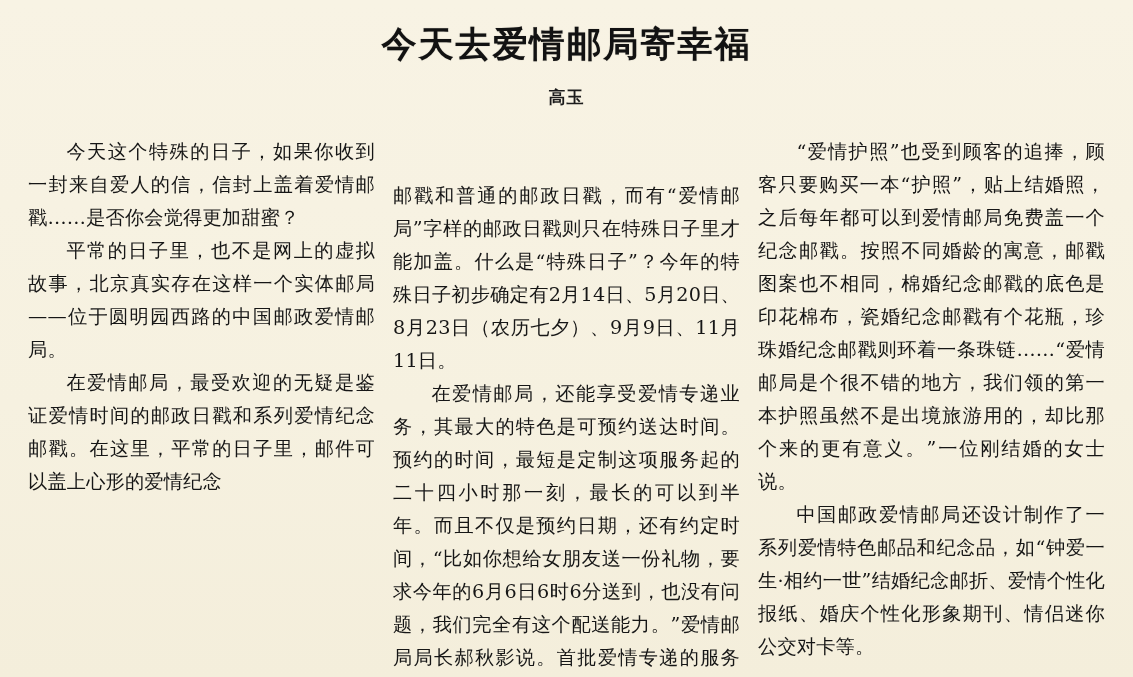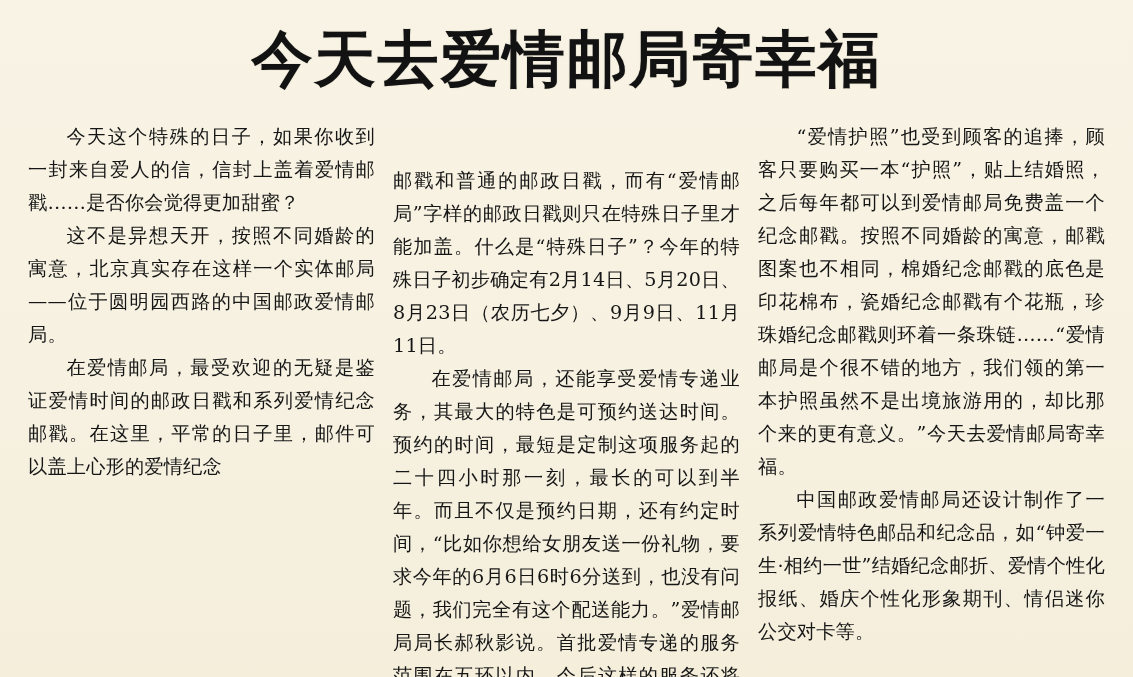--- a/index.html
+++ b/index.html
@@ -19,21 +19,21 @@
     width: 1133px;
     height: 677px;
     box-sizing: border-box;
     padding: 18px 28px 10px 28px;
     background: linear-gradient(180deg,#f8f3e4 0%, #f6f1e0 60%, #f4eedb 100%);
   }
   .headline {
     text-align: center;
     font-family: "DejaVu Sans", "Liberation Sans", sans-serif;
     font-weight: bold;
-    font-size: 61px;
+    font-size: 35px;
     letter-spacing: 2px;
     color: #121212;
     line-height: 1.15;
     margin: 6px 0 0 0;
     text-shadow: 0 0 1px rgba(0,0,0,0.35);
   }
   .byline {
     text-align: center;
     font-family: "DejaVu Sans", "Liberation Sans", sans-serif;
     font-weight: bold;
@@ -65,34 +65,35 @@
     text-indent: 0;
     margin-top: 44px;
   }
 </style>
 </head>
 <body>
 
 <div class="page">
 
   <h1 class="headline">今天去爱情邮局寄幸福</h1>
+  <div class="byline">高玉</div>
 
   <div class="columns">
 
     <div class="column">
       <p>今天这个特殊的日子，如果你收到一封来自爱人的信，信封上盖着爱情邮戳……是否你会觉得更加甜蜜？</p>
-      <p>这不是异想天开，按照不同婚龄的寓意，北京真实存在这样一个实体邮局——位于圆明园西路的中国邮政爱情邮局。</p>
+      <p>平常的日子里，也不是网上的虚拟故事，北京真实存在这样一个实体邮局——位于圆明园西路的中国邮政爱情邮局。</p>
       <p>在爱情邮局，最受欢迎的无疑是鉴证爱情时间的邮政日戳和系列爱情纪念邮戳。在这里，平常的日子里，邮件可以盖上心形的爱情纪念</p>
     </div>
 
     <div class="column">
       <p class="no-indent">邮戳和普通的邮政日戳，而有“爱情邮局”字样的邮政日戳则只在特殊日子里才能加盖。什么是“特殊日子”？今年的特殊日子初步确定有2月14日、5月20日、8月23日（农历七夕）、9月9日、11月11日。</p>
       <p>在爱情邮局，还能享受爱情专递业务，其最大的特色是可预约送达时间。预约的时间，最短是定制这项服务起的二十四小时那一刻，最长的可以到半年。而且不仅是预约日期，还有约定时间，“比如你想给女朋友送一份礼物，要求今年的6月6日6时6分送到，也没有问题，我们完全有这个配送能力。”爱情邮局局长郝秋影说。首批爱情专递的服务范围在五环以内，今后这样的服务还将陆续扩展到全市乃至全国。</p>
     </div>
 
     <div class="column">
-      <p>“爱情护照”也受到顾客的追捧，顾客只要购买一本“护照”，贴上结婚照，之后每年都可以到爱情邮局免费盖一个纪念邮戳。按照不同婚龄的寓意，邮戳图案也不相同，棉婚纪念邮戳的底色是印花棉布，瓷婚纪念邮戳有个花瓶，珍珠婚纪念邮戳则环着一条珠链……“爱情邮局是个很不错的地方，我们领的第一本护照虽然不是出境旅游用的，却比那个来的更有意义。”今天去爱情邮局寄幸福。</p>
+      <p>“爱情护照”也受到顾客的追捧，顾客只要购买一本“护照”，贴上结婚照，之后每年都可以到爱情邮局免费盖一个纪念邮戳。按照不同婚龄的寓意，邮戳图案也不相同，棉婚纪念邮戳的底色是印花棉布，瓷婚纪念邮戳有个花瓶，珍珠婚纪念邮戳则环着一条珠链……“爱情邮局是个很不错的地方，我们领的第一本护照虽然不是出境旅游用的，却比那个来的更有意义。”一位刚结婚的女士说。</p>
       <p>中国邮政爱情邮局还设计制作了一系列爱情特色邮品和纪念品，如“钟爱一生·相约一世”结婚纪念邮折、爱情个性化报纸、婚庆个性化形象期刊、情侣迷你公交对卡等。</p>
 
     </div>
 
   </div>
 </div>
 
 </body></html>

